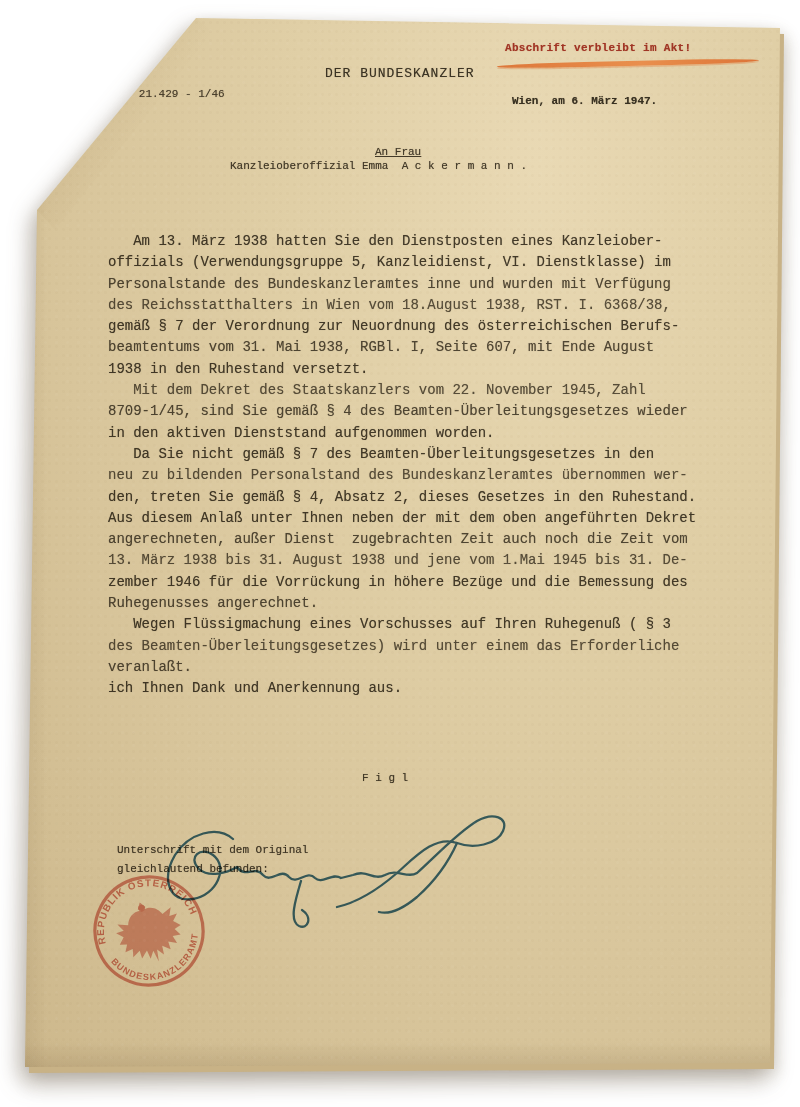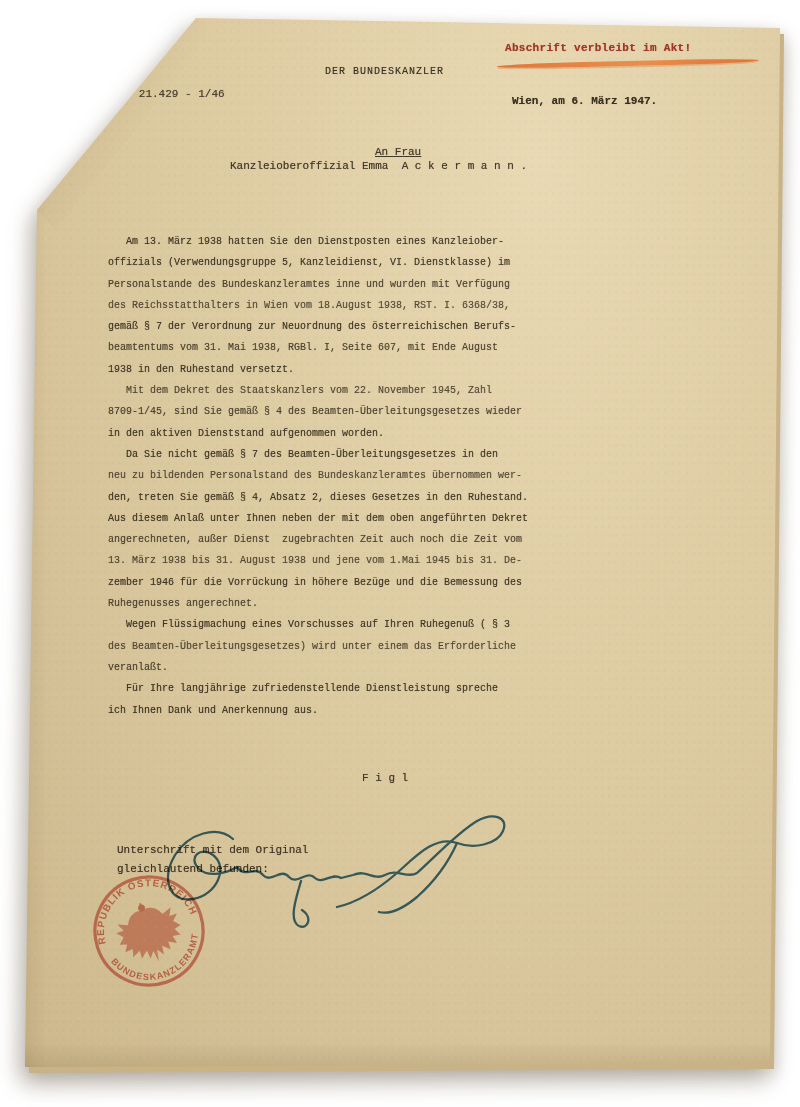--- a/index.html
+++ b/index.html
@@ -17,33 +17,33 @@
      background-image:
        radial-gradient(rgba(120,90,50,.06) 1px, transparent 1.6px),
        radial-gradient(rgba(255,255,255,.07) 1px, transparent 1.6px);
      background-size:7px 9px,11px 13px;background-position:0 0,4px 6px;}
   .corner-shade{position:absolute;left:0;top:0;width:200px;height:230px;pointer-events:none;
      clip-path:polygon(171px 0px,12px 192px,30px 212px,188px 14px);
      background:linear-gradient(125deg, rgba(150,118,72,.28), rgba(150,118,72,0) 55%);}
   .type{position:absolute;font-family:"Liberation Mono","DejaVu Sans Mono",monospace;
      font-size:11px;color:#4a453b;white-space:pre;mix-blend-mode:multiply;
      text-shadow:0 0 0.7px rgba(70,62,48,.55);}
-  .sender{left:300px;top:48px;font-size:10px;letter-spacing:1px;color:#423e35;}
+  .sender{left:300px;top:48px;font-size:13px;letter-spacing:1px;color:#423e35;}
   .ref{left:94px;top:70px;color:#565046;}
   .file-note{left:480px;top:24px;color:#b33f35;font-weight:700;letter-spacing:.3px;
      text-shadow:0 0 0.8px rgba(179,63,53,.6);}
   .note-underline{position:absolute;left:472px;top:43px;width:262px;height:5px;
      background:linear-gradient(90deg,#dd7031,#ea8a46 55%,#dc6c2e);
      border-radius:40% / 60%;transform:rotate(-1.4deg);opacity:.92;
      box-shadow:0 1.5px 0 rgba(224,115,51,.35);}
   .place-date{left:487px;top:70px;font-weight:700;color:#3d392f;margin-top:7px;}
   .addr1{left:350px;top:128px;text-decoration:underline;}
   .addr2{left:205px;top:142px;}
   .body-block{position:absolute;left:83px;top:213px;width:678px;line-height:21.3px;}
-  .tl{font-family:"Liberation Mono","DejaVu Sans Mono",monospace;font-size:10px;
+  .tl{font-family:"Liberation Mono","DejaVu Sans Mono",monospace;font-size:14px;
      color:#4a453b;white-space:pre;mix-blend-mode:multiply;
      text-shadow:0 0 0.7px rgba(70,62,48,.5);}
   .tl:nth-child(3n){opacity:.92;} .tl:nth-child(4n){opacity:.88;}
   .signatory{left:337px;top:754px;}
   .cert1{left:92px;top:826px;}
   .cert2{left:92px;top:845px;}
   .seal{position:absolute;left:65px;top:854px;width:118px;height:118px;
      mix-blend-mode:multiply;opacity:.85;}
   .seal-text{font-family:"Liberation Sans","DejaVu Sans",sans-serif;font-weight:bold;
      letter-spacing:1.1px;}
@@ -83,21 +83,20 @@
         <div class="tl">neu zu bildenden Personalstand des Bundeskanzleramtes übernommen wer-</div>
         <div class="tl">den, treten Sie gemäß § 4, Absatz 2, dieses Gesetzes in den Ruhestand.</div>
         <div class="tl">Aus diesem Anlaß unter Ihnen neben der mit dem oben angeführten Dekret</div>
         <div class="tl">angerechneten, außer Dienst  zugebrachten Zeit auch noch die Zeit vom</div>
         <div class="tl">13. März 1938 bis 31. August 1938 und jene vom 1.Mai 1945 bis 31. De-</div>
         <div class="tl">zember 1946 für die Vorrückung in höhere Bezüge und die Bemessung des</div>
         <div class="tl">Ruhegenusses angerechnet.</div>
         <div class="tl">   Wegen Flüssigmachung eines Vorschusses auf Ihren Ruhegenuß ( § 3</div>
         <div class="tl">des Beamten-Überleitungsgesetzes) wird unter einem das Erforderliche</div>
         <div class="tl">veranlaßt.</div>
-        <div class="tl">   Für Ihre langjährige zufriedenstellende Dienstleistung spreche</div>
         <div class="tl">ich Ihnen Dank und Anerkennung aus.</div>
       </div>
 
       <div class="type signatory">F i g l</div>
       <div class="type cert1">Unterschrift mit dem Original</div>
       <div class="type cert2">gleichlautend befunden:</div>
 
       <svg class="seal" viewBox="-59 -59 118 118">
         <g transform="rotate(-18)">
           <circle r="54" fill="none" stroke="#d4695b" stroke-width="3.2" opacity="0.9"></circle>

